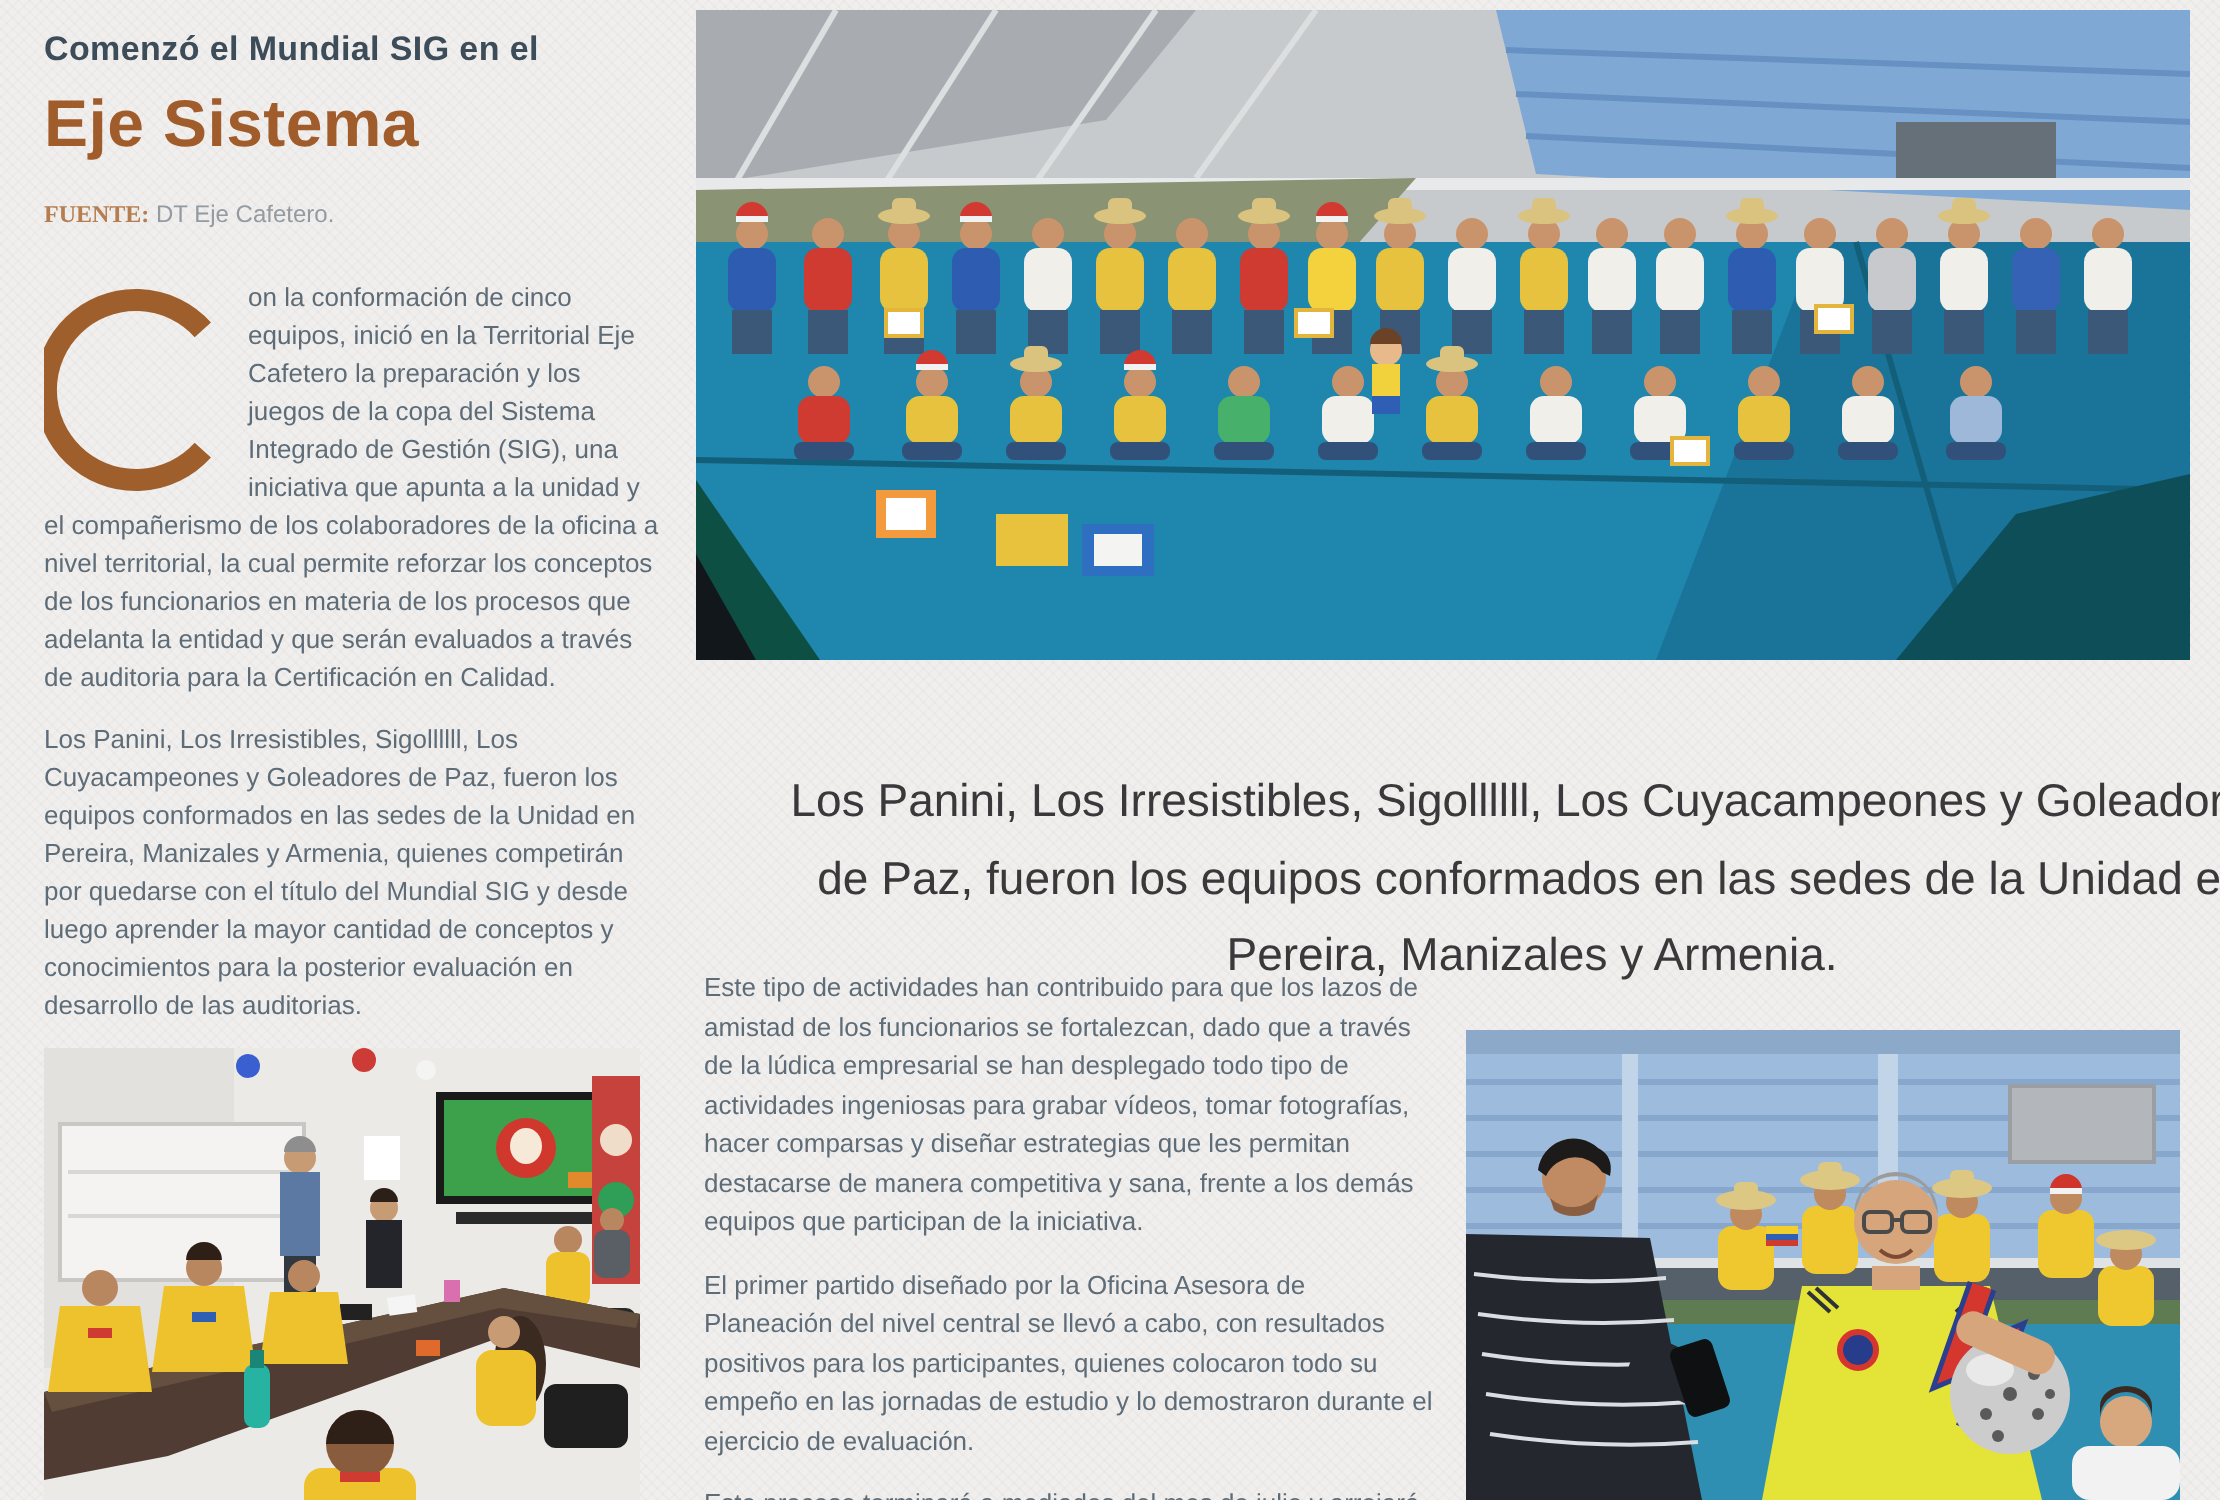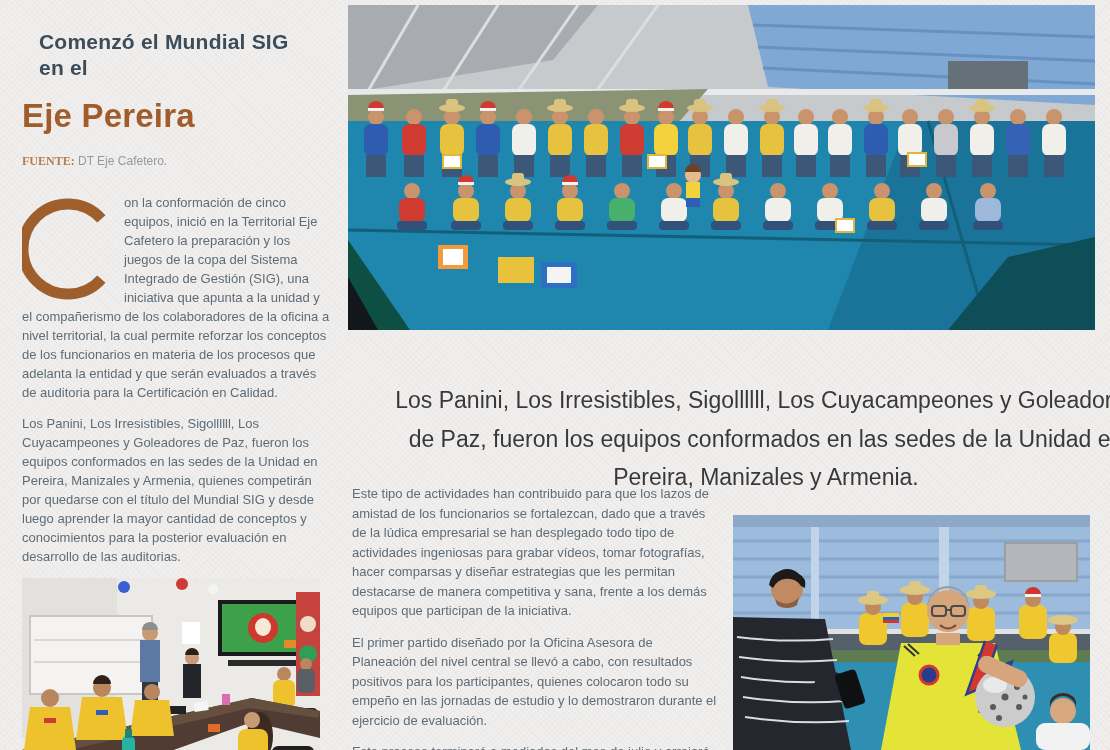--- a/index.html
+++ b/index.html
@@ -9,21 +9,21 @@
     background-image:
       repeating-linear-gradient(45deg, rgba(0,0,0,0.02) 0 1px, transparent 1px 4px),
       repeating-linear-gradient(-45deg, rgba(0,0,0,0.016) 0 1px, transparent 1px 4px);
     font-family:"Liberation Sans", sans-serif;
     color:#5e6c78;
   }
   .sr{position:absolute;width:1px;height:1px;overflow:hidden;clip:rect(0 0 0 0);white-space:nowrap;}
 
   
   .left-col{position:absolute;left:22px;top:12px;width:310px;height:738px;overflow:hidden;}
-  .kicker{margin:17px;font-size:21px;line-height:26px;font-weight:600;color:#3d4c59;letter-spacing:.2px;}
+  .kicker{margin:0;font-size:17px;line-height:26px;font-weight:600;color:#3d4c59;letter-spacing:.2px;}
   .title{margin:6px 0 0 0;font-size:33px;line-height:36px;font-weight:700;color:#a15c2c;letter-spacing:.2px;}
   .source{margin:20px 0 0 0;font-size:12px;line-height:15px;}
   .source-label{color:#b57d50;font-weight:600;font-family:Liberation Serif, serif;}
   .source-value{color:#939aa1;text-align:center;}
   .body-p{margin:0;font-size:13px;line-height:19px;color:#5e6c78;}
   .para1{margin-top:24px;}
   .para2{margin-top:12px;line-height:19px;}
   .dropcap{float:left;width:92px;height:104px;margin:4px 10px 0 0;}
   .photo-frame{margin:0;line-height:0;}
   .photo-left{margin-top:12px;width:298px;height:238px;}
@@ -42,21 +42,21 @@
   .photo-right{position:absolute;left:733px;top:515px;width:357px;height:235px;}
   .photo-right svg{width:357px;height:235px;}
 </style>
 </head>
 <body>
 
 <div id="page">
 
   <aside class="left-col">
     <h2 class="kicker">Comenzó el Mundial SIG en el</h2>
-    <h1 class="title">Eje Pereira</h1>
+    <h1 class="title">Eje Sistema</h1>
     <p class="source"><span class="source-label">FUENTE:</span><span class="source-value"> DT Eje Cafetero.</span></p>
 
     <p class="body-p para1">
       <span class="dropcap">
         <span class="sr">C</span>
         <svg viewBox="0 0 92 104" width="92" height="104" aria-hidden="true">
           <path d="M79.4 21.9 A45 45 0 1 0 79.4 82.1" fill="none" stroke="#9f5f2d" stroke-width="11"></path>
         </svg>
       </span><span>on la conformación de cinco equipos, inició en la Territorial Eje Cafetero la preparación y los juegos de la copa del Sistema Integrado de Gestión (SIG), una iniciativa que apunta a la unidad y el compañerismo de los colaboradores de la oficina a nivel territorial, la cual permite reforzar los conceptos de los funcionarios en materia de los procesos que adelanta la entidad y que serán evaluados a través de auditoria para la Certificación en Calidad.</span>
     </p>

